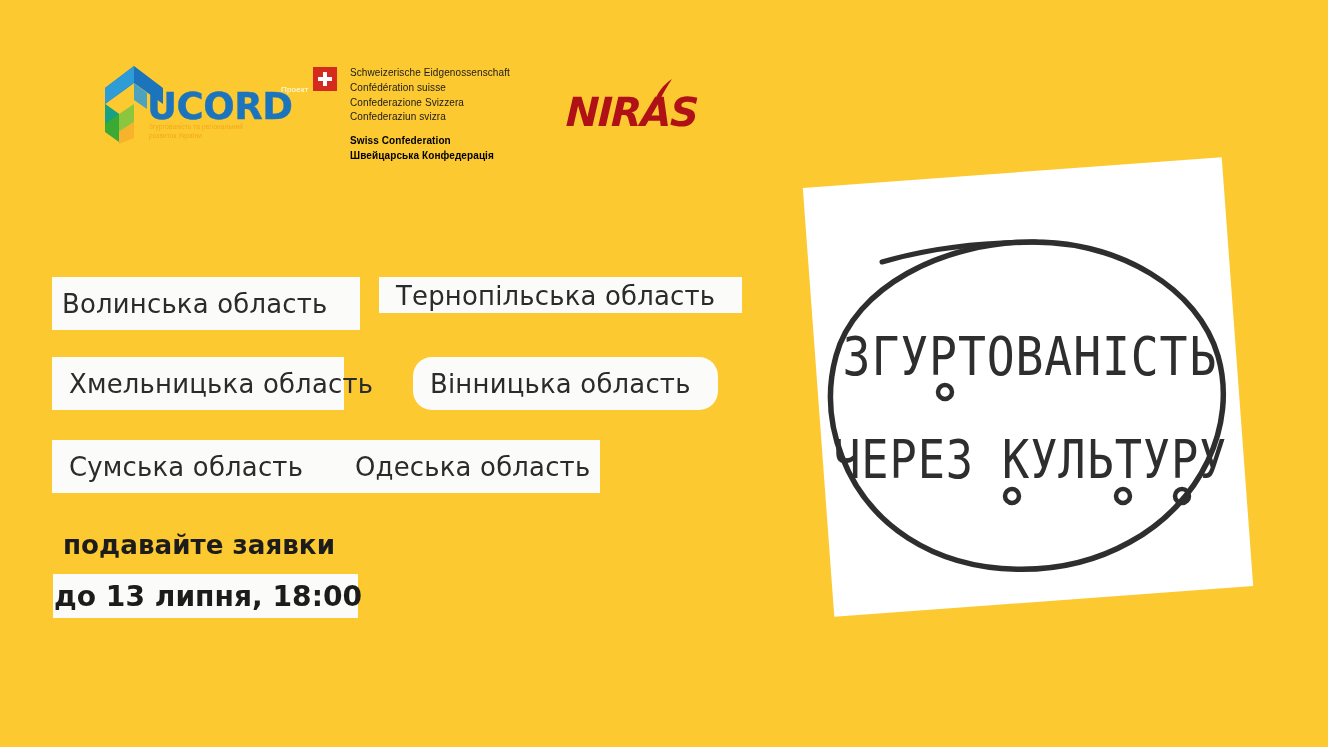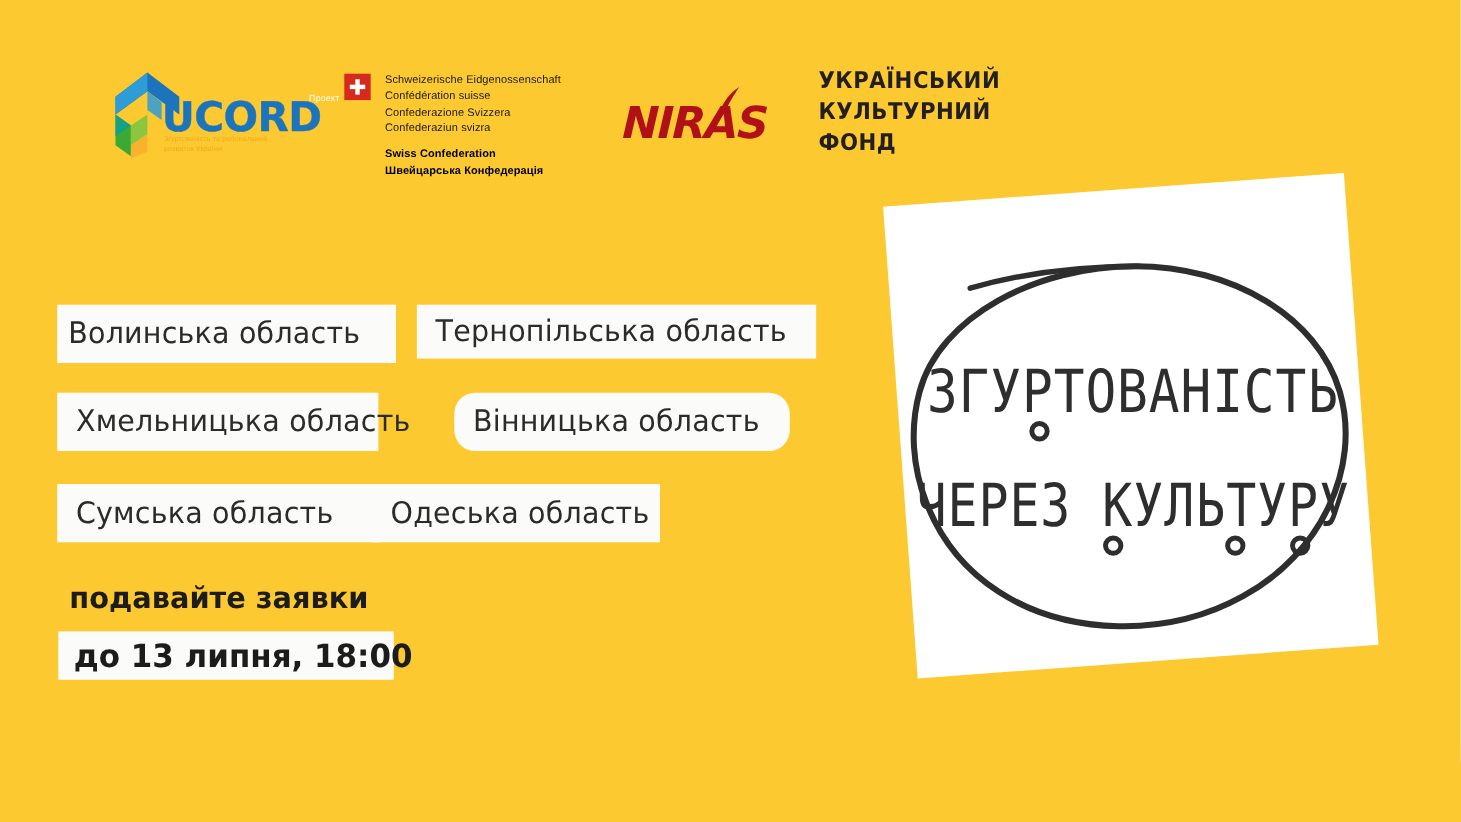--- a/index.html
+++ b/index.html
@@ -192,21 +192,21 @@
     font-family: "DejaVu Sans", "Liberation Sans", sans-serif;
     font-size: 27px;
     color: #2B2B2B;
     letter-spacing: 0.2px;
     white-space: nowrap;
     transform: scaleX(0.96);
     transform-origin: left center;
   }
 
   .region-0 { left: 52px;  top: 277px; width: 308px; height: 53px; padding-left: 10px; }
-  .region-1 { left: 379px; top: 277px; width: 363px; height: 49px; padding-left: 17px; }
+  .region-1 { left: 379px; top: 277px; width: 363px; height: 36px; padding-left: 17px; }
   .region-2 { left: 52px;  top: 357px; width: 292px; height: 53px; padding-left: 17px; }
   .region-3 { left: 413px; top: 357px; width: 305px; height: 53px; padding-left: 17px; border-radius: 19px; }
   .region-4 { left: 52px;  top: 440px; width: 294px; height: 53px; padding-left: 17px; }
   .region-5 { left: 338px; top: 440px; width: 262px; height: 53px; padding-left: 17px; }
 
   
   .deadline-heading {
     position: absolute;
     left: 63px;
     top: 529px;
@@ -221,21 +221,21 @@
   }
   .deadline-box {
     position: absolute;
     left: 53px;
     top: 574px;
     width: 305px;
     height: 44px;
     background: #FBFBF9;
     display: flex;
     align-items: center;
-    padding-left: 14px;
+    padding-left: 1px;
     box-sizing: border-box;
   }
   .deadline-date {
     font-family: "DejaVu Sans", sans-serif;
     font-weight: bold;
     font-size: 29px;
     color: #1C1C1C;
     letter-spacing: 0px;
     white-space: nowrap;
     transform: scaleX(0.97);
@@ -315,25 +315,20 @@
       </div>
     </div>
 
     <div class="niras-logo">
       <div class="niras-word">NIRAS</div>
       <svg class="niras-swoosh" viewBox="0 0 26 26">
         <path d="M4 25 C 7 15, 13 7, 22 1 C 17 9, 12 16, 9 25 Z" fill="#B01116"></path>
       </svg>
     </div>
 
-    <div class="ucf-logo">
-      <div class="ucf-line">УКРАЇНСЬКИЙ</div>
-      <div class="ucf-line">КУЛЬТУРНИЙ</div>
-      <div class="ucf-line">ФОНД</div>
-    </div>
   </div>
 
   <div>
     <div class="region-box region-0">
       <span class="region-label">Волинська область</span>
     </div>
     <div class="region-box region-1">
       <span class="region-label">Тернопільська область</span>
     </div>
     <div class="region-box region-2">

